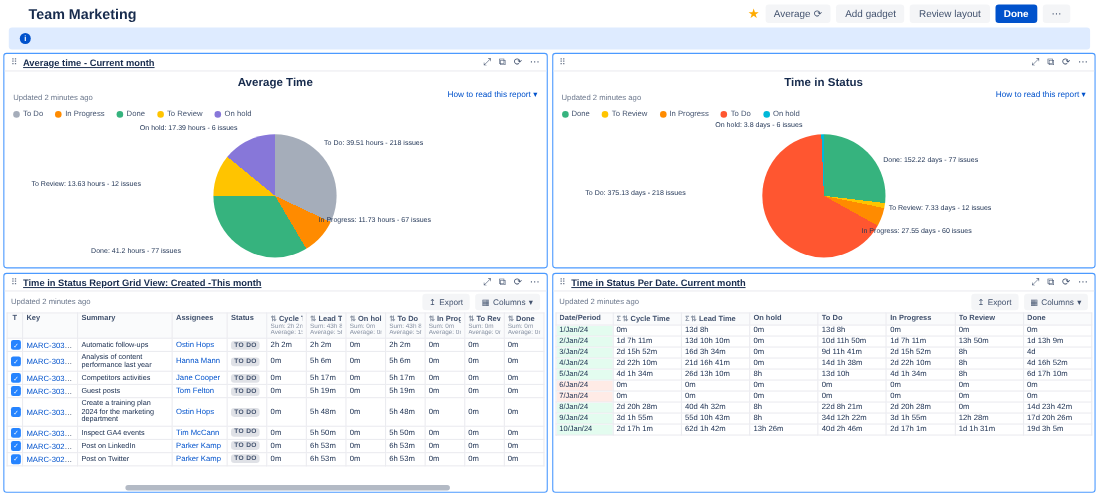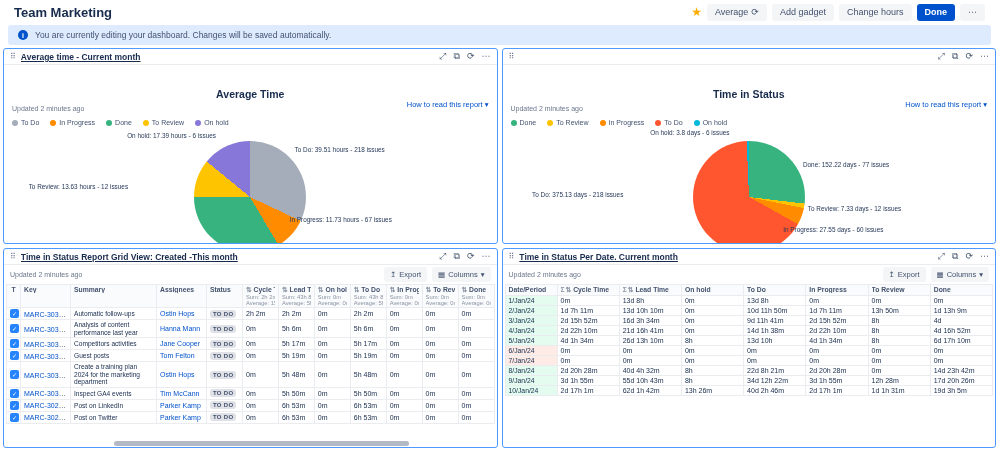--- a/index.html
+++ b/index.html
@@ -1,21 +1,21 @@
 <!DOCTYPE html>
 <html><head>
 <meta charset="utf-8">
 <style>
   * { margin:0; padding:0; box-sizing:border-box; }
   html,body { background:#fff; }
   .page { width:999px; height:449px; position:relative; overflow:hidden;
           font-family:"Liberation Sans", sans-serif; background:#fff; color:#172B4D; }
 
   
-  .topbar { height:24px; display:flex; align-items:center; padding:0 14px; }
+  .topbar { height:24px; display:flex; align-items:center; padding:0 26px; }
   .page-title { font-size:13px; font-weight:bold; color:#172B4D; }
   .topbar-actions { margin-left:auto; display:flex; align-items:center; gap:5px; }
   .star { color:#FFAB00; font-size:12px; cursor:pointer; }
   .btn { font-size:9px; line-height:1; padding:4px 8px; border:none; border-radius:3px;
          background:#F4F5F7; color:#42526E; cursor:pointer; display:inline-flex; align-items:center; gap:3px; }
   .btn.primary { background:#0052CC; color:#fff; font-weight:bold; }
   .btn .ri { font-size:9px; }
 
   
   .banner { margin:1px 8px 3px 8px; background:#DEEBFF; border-radius:3px; height:20px;
@@ -28,21 +28,21 @@
            gap:4px; padding:0 3px; }
   .panel { border:1px solid #4C9AFF; border-radius:3px; background:#fff; overflow:hidden; position:relative; }
   .panel-h { height:16px; display:flex; align-items:center; gap:5px; padding:0 6px;
              border-bottom:1px solid #EBECF0; }
   .drag { color:#6B778C; font-size:8px; cursor:grab; }
   .ptitle { font-size:8.5px; font-weight:bold; color:#172B4D; white-space:nowrap; overflow:hidden;text-decoration:underline; }
   .picons { margin-left:auto; display:flex; gap:7px; color:#42526E; font-size:9px; }
   .picons span { cursor:pointer; }
 
   
-  .chart-sub { position:relative; height:34px;margin-top:19px; }
+  .chart-sub { position:relative; height:34px; }
   .chart-title { position:absolute; left:0; right:0; top:4px; text-align:center;
                  font-size:10.5px; font-weight:bold; color:#172B4D; }
   .updated { font-size:7px; color:#6B778C; }
   .chart-sub .updated { position:absolute; left:8px; top:21px; }
   .help { position:absolute; right:8px; top:16px; font-size:7.5px; color:#0052CC; cursor:pointer; }
   .legend { display:flex; gap:11px; align-items:center; padding:1px 8px 2px 8px; }
   .leg-item { display:inline-flex; align-items:center; gap:3px; font-size:7px; color:#42526E; }
   .dot { width:6px; height:6px; border-radius:50%; display:inline-block; }
   .chart-area { position:relative; height:138px; }
   .pie { position:absolute; left:50%; top:50%; transform:translate(-50%,-50%);
@@ -88,29 +88,28 @@
 
   <div class="topbar">
     <span class="page-title">Team Marketing</span>
     <div class="topbar-actions">
       <span class="star">★</span>
       <button class="btn">
         <span>Average</span>
         <span class="ri">⟳</span>
       </button>
       <button class="btn">Add gadget</button>
-      <button class="btn">Change hours</button>
+      <button class="btn">Review layout</button>
       <button class="btn primary">Done</button>
       <button class="btn">⋯</button>
     </div>
   </div>
 
   <div class="banner">
     <span class="info-icon">i</span>
-    <span>You are currently editing your dashboard. Changes will be saved automatically.</span>
   </div>
 
   <div class="grid2">
 
     <section class="panel">
       <header class="panel-h">
         <span class="drag">⠿</span>
         <span class="ptitle">Average time - Current month</span>
         <span class="picons">
           <span>⤢</span>

